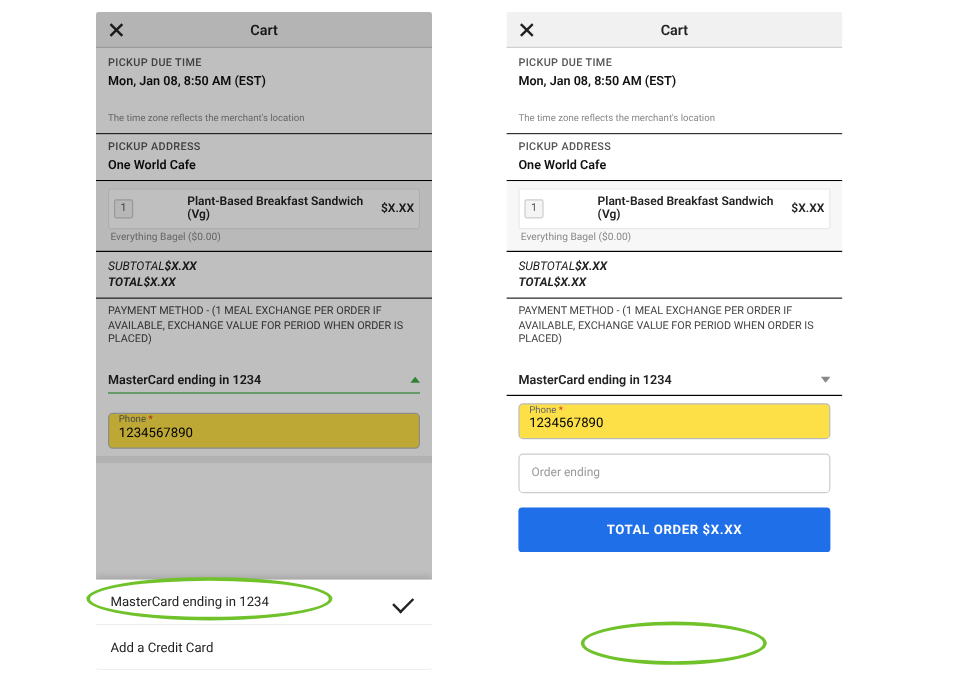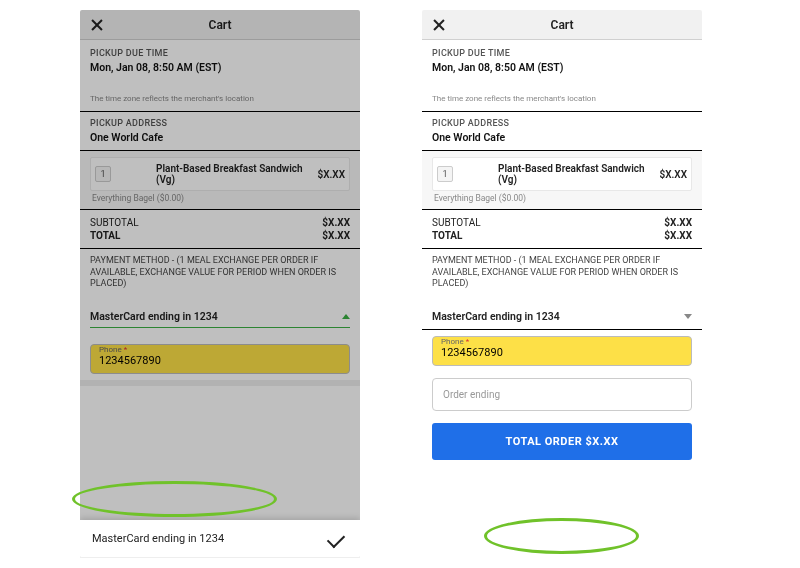--- a/index.html
+++ b/index.html
@@ -118,23 +118,24 @@
     font-weight:600;
   }
   .item-mod {
     font-size: 8.5px;
     color: #888;
     padding: 2px 0 0 2px;
   }
 
   .totals-row {
     display: flex;
-    justify-content: space-between;
+    justify-content: flex-start;
     font-size: 10px;
     padding: 1px 0;
+    font-style: italic;
   }
   .totals-row.total { font-weight: 700; }
 
   .payment-label {
     font-size: 9px;
     color: #444;
     line-height: 1.3;
     margin-bottom: 20px;
   }
 
@@ -310,20 +311,23 @@
       <div class="scrollcut"></div>
 
       <div class="dim-overlay"></div>
     </div>
 
     <div class="sheet">
       <div class="sheet-item">
         <span>MasterCard ending in 1234</span>
         <span class="check"></span>
       </div>
+      <div class="sheet-item" style="border-bottom:none;">
+        <span>Add a Credit Card</span>
+      </div>
     </div>
   </div>
 
   <div class="oval" style="left:72px; top:481px; width:205px; height:36px;"></div>
 
   <div class="phone phone-right">
     <div class="titlebar">
       <div class="close">
         <span class="x-icon"></span>
       </div>

